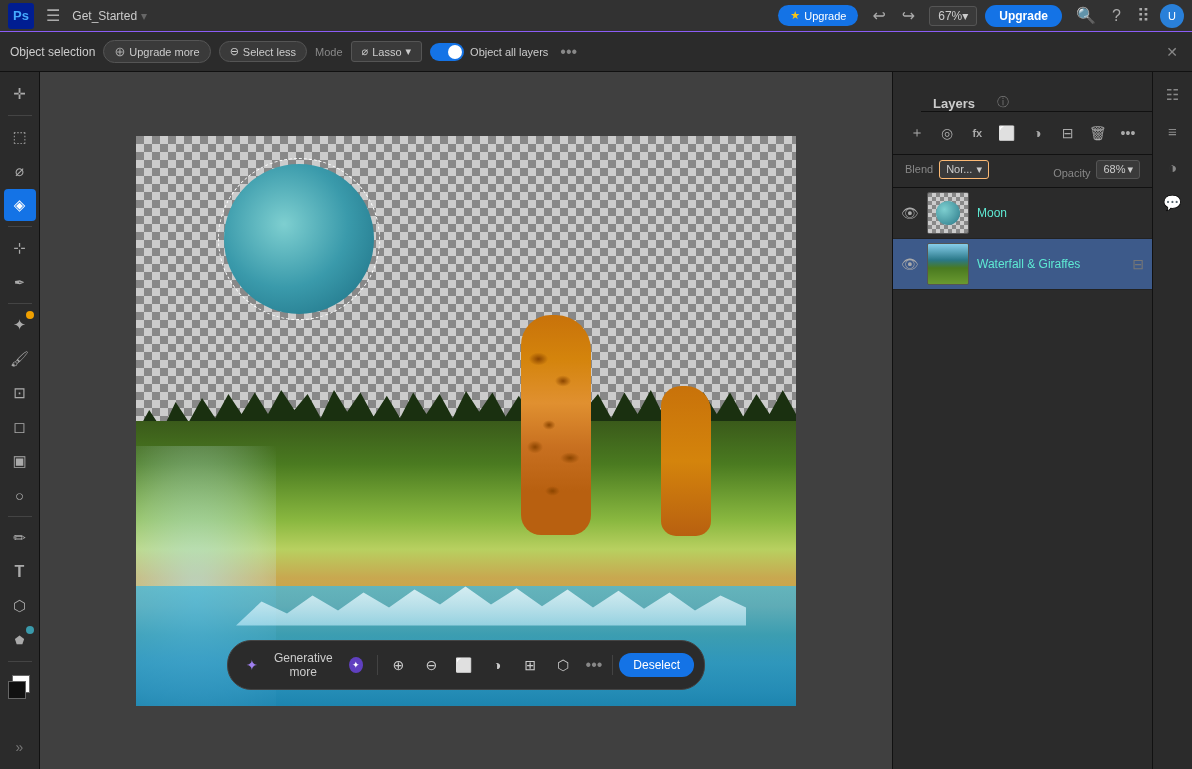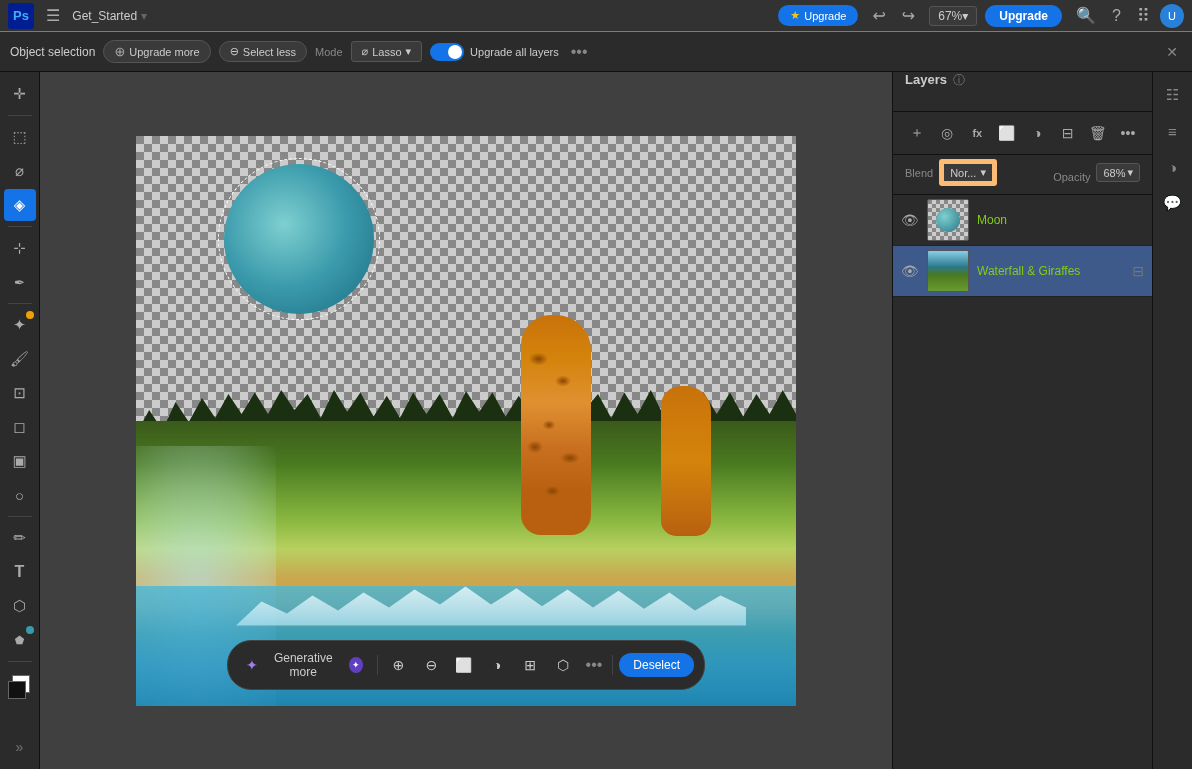--- a/index.html
+++ b/index.html
@@ -368,24 +368,25 @@
       width: 260px;
       background: #2b2b2b;
       border-left: 1px solid #111;
       display: flex;
       flex-direction: column;
       flex-shrink: 0;
     }
     #rightpanel .panel-header {
       height: 40px;
       display: flex;
-      align-items: flex-start;
+      align-items: flex-end;
       padding: 0 12px;
-      gap: 6px;
+      gap: 22px;
       border-bottom: 1px solid #111;
+      margin-left: 28px;
     }
     #rightpanel .panel-title {
       font-size: 13px; color: #ccc; font-weight: 600;
     }
     #rightpanel .panel-info {
       color: #777; font-size: 12px; cursor: pointer;
     }
     #rightpanel .panel-actions {
       display: flex;
       align-items: center;
@@ -404,21 +405,21 @@
     .panel-blend-row {
       display: flex;
       align-items: center;
       gap: 6px;
       padding: 4px 12px 8px;
       border-bottom: 1px solid #111;
     }
     .blend-label { font-size: 11px; color: #888; }
     .blend-select {
       background: #3a3a3a;
-      border: 5px solid #fdba74;
+      border: 1px solid #fdba74;
       color: #ccc;
       border-radius: 3px;
       padding: 2px 6px;
       font-size: 11px;
       cursor: pointer;
       display: flex; align-items: center; gap: 4px;
     }
     .opacity-label { font-size: 11px; color: #888; margin-left: auto; margin-top: 8px; }
     .opacity-val {
       background: #3a3a3a;
@@ -470,21 +471,21 @@
       width: 24px; height: 24px;
       background: radial-gradient(circle at 35% 35%, #7ecfd0, #2a7888);
       border-radius: 50%;
     }
     .layer-thumb-scene {
       position: absolute;
       inset: 0;
       background: linear-gradient(to bottom, #87ceeb 0%, #2a7888 40%, #4a7a20 60%, #6a9a30 100%);
     }
     .layer-name {
-      font-size: 12px; color: #84cc16; flex: 1;
+      font-size: 12px; color: #5eead4; flex: 1;
     }
     .layer-extra {
       color: #777; font-size: 14px; cursor: pointer;
     }
 
     
     #rightstrip {
       width: 40px;
       background: #2b2b2b;
       border-left: 1px solid #111;
@@ -544,21 +545,21 @@
     <span>Select less</span>
   </button>
   <span class="mode-label">Mode</span>
   <button class="lasso-btn">
     <span>⌀</span>
     <span>Lasso</span>
     <span>▾</span>
   </button>
   <div class="toggle-area">
     <div class="toggle-switch"></div>
-    <span class="toggle-label">Upgrade all layers</span>
+    <span class="toggle-label">Object all layers</span>
   </div>
   <span class="ctx-more">•••</span>
   <span class="ctx-close">✕</span>
 </div>
 
 <div id="main">
 
   <div id="lefttoolbar">
     <div class="tool-btn">✛</div>
     <div class="tool-separator"></div>

